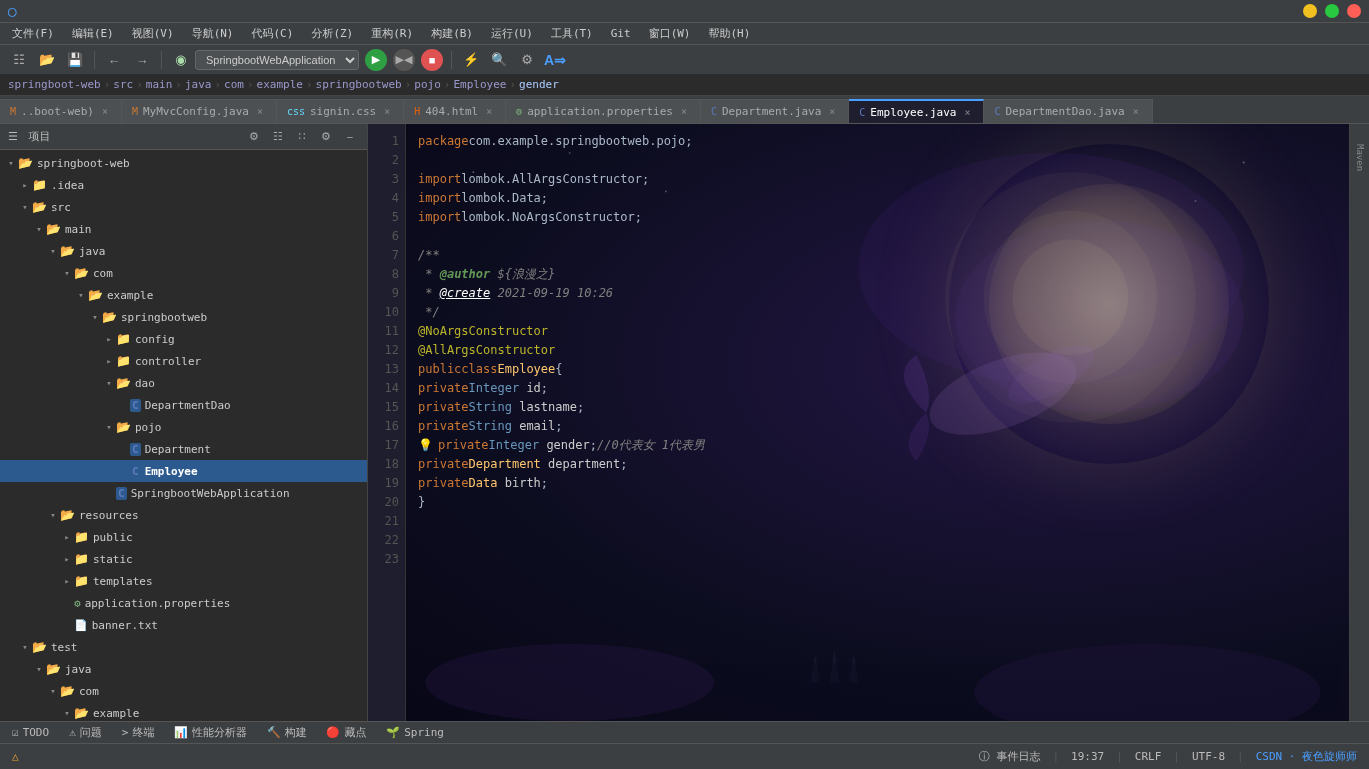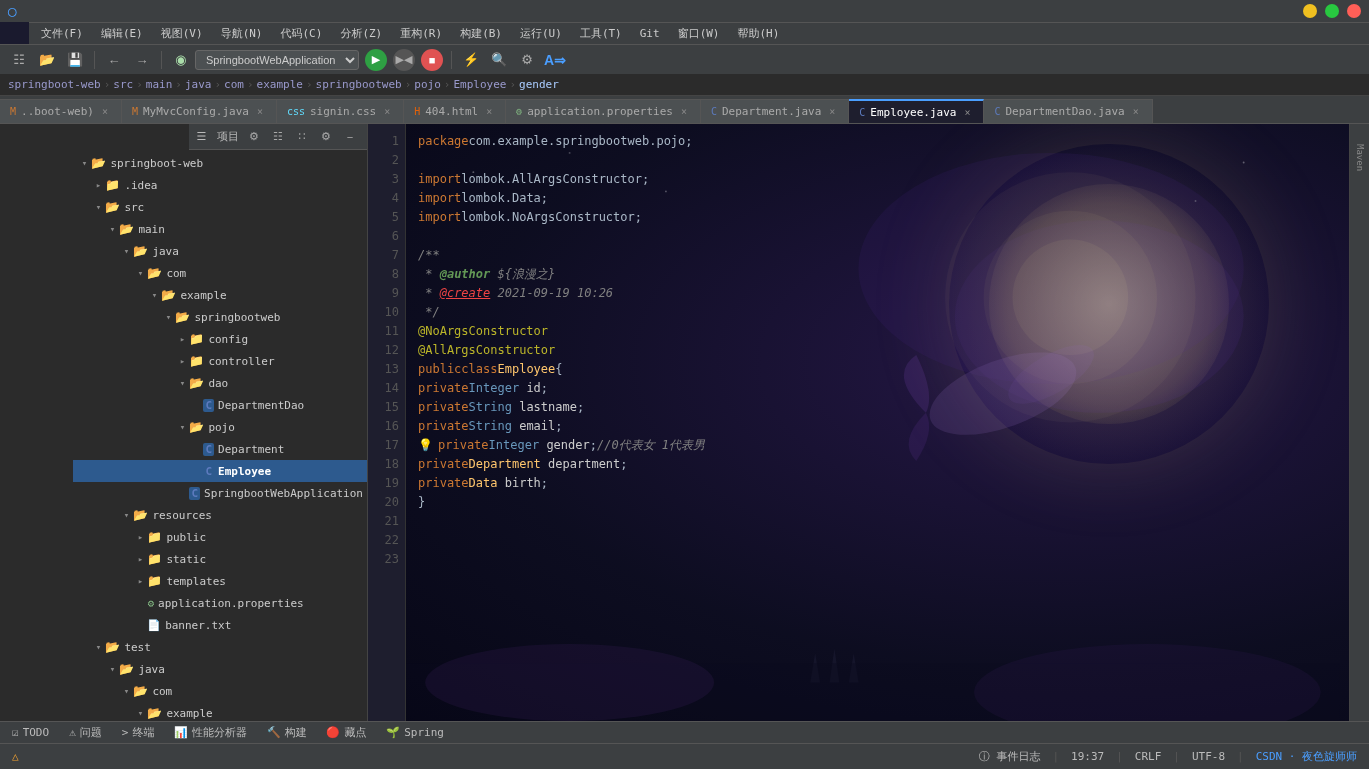--- a/index.html
+++ b/index.html
@@ -36,21 +36,20 @@
     #menubar {
       height: 22px;
       background: #3c3f41;
       display: flex;
       align-items: center;
       padding: 0 4px;
       gap: 2px;
       border-top: 1px solid #555;
       font-size: 11px;
       color: #ccc;
-      margin-left: 29px;
     }
     .menu-item {
       padding: 2px 8px;
       cursor: pointer;
       border-radius: 2px;
     }
 
     
     #toolbar {
       height: 30px;
@@ -155,21 +154,20 @@
     
     #filetree {
       width: 368px;
       min-width: 368px;
       background: #2b2b2b;
       border-right: 1px solid #444;
       overflow-y: auto;
       overflow-x: hidden;
       display: flex;
       flex-direction: column;
-      align-items: flex-end;
     }
     #filetree-header {
       height: 26px;
       background: #3c3f41;
       display: flex;
       align-items: center;
       padding: 0 8px;
       gap: 6px;
       border-bottom: 1px solid #555;
       font-size: 11px;
@@ -730,21 +728,21 @@
         </div>
       <div id="code-content">
       <div class="code-line"><span class="kw">package</span> <span class="pkg">com.example.springbootweb.pojo</span><span class="punct">;</span></div>
           <div class="code-line"></div>
           <div class="code-line"><span class="kw">import</span> <span class="pkg">lombok.AllArgsConstructor</span><span class="punct">;</span></div>
           <div class="code-line"><span class="kw">import</span> <span class="pkg">lombok.Data</span><span class="punct">;</span></div>
           <div class="code-line"><span class="kw">import</span> <span class="pkg">lombok.NoArgsConstructor</span><span class="punct">;</span></div>
           <div class="code-line"></div>
           <div class="code-line"><span class="comment">/**</span></div>
           <div class="code-line"><span class="comment"> * <span class="javadoc-tag">@author</span> ${浪漫之}</span></div>
-          <div class="code-line"><span class="comment"> * <span style="text-decoration:underline;color:#ef4444;font-style:italic;">@create</span> 2021-09-19 10:26</span></div>
+          <div class="code-line"><span class="comment"> * <span style="text-decoration:underline;color:#ffffff;font-style:italic;">@create</span> 2021-09-19 10:26</span></div>
           <div class="code-line"><span class="comment"> */</span></div>
           <div class="code-line"><span class="ann">@NoArgsConstructor</span></div>
           <div class="code-line"><span class="ann">@AllArgsConstructor</span></div>
           <div class="code-line"><span class="kw">public</span> <span class="kw">class</span> <span class="class-name">Employee</span> <span class="punct">{</span></div>
           <div class="code-line">    <span class="kw">private</span> <span class="kw2">Integer</span> id<span class="punct">;</span></div>
           <div class="code-line">    <span class="kw">private</span>  <span class="kw2">String</span> lastname<span class="punct">;</span></div>
           <div class="code-line">    <span class="kw">private</span>  <span class="kw2">String</span> email<span class="punct">;</span></div>
           <div class="code-line" style="position: relative;"><span class="gutter-icon" style="width:16px;display:inline-block;">💡</span>    <span class="kw">private</span>  <span class="kw2">Integer</span> gender<span class="punct">;</span> <span class="comment">//0代表女 1代表男</span></div>
           <div class="code-line">    <span class="kw">private</span>  <span class="class-name">Department</span> department<span class="punct">;</span></div>
           <div class="code-line">    <span class="kw">private</span> <span class="class-name">Data</span> birth<span class="punct">;</span></div>

